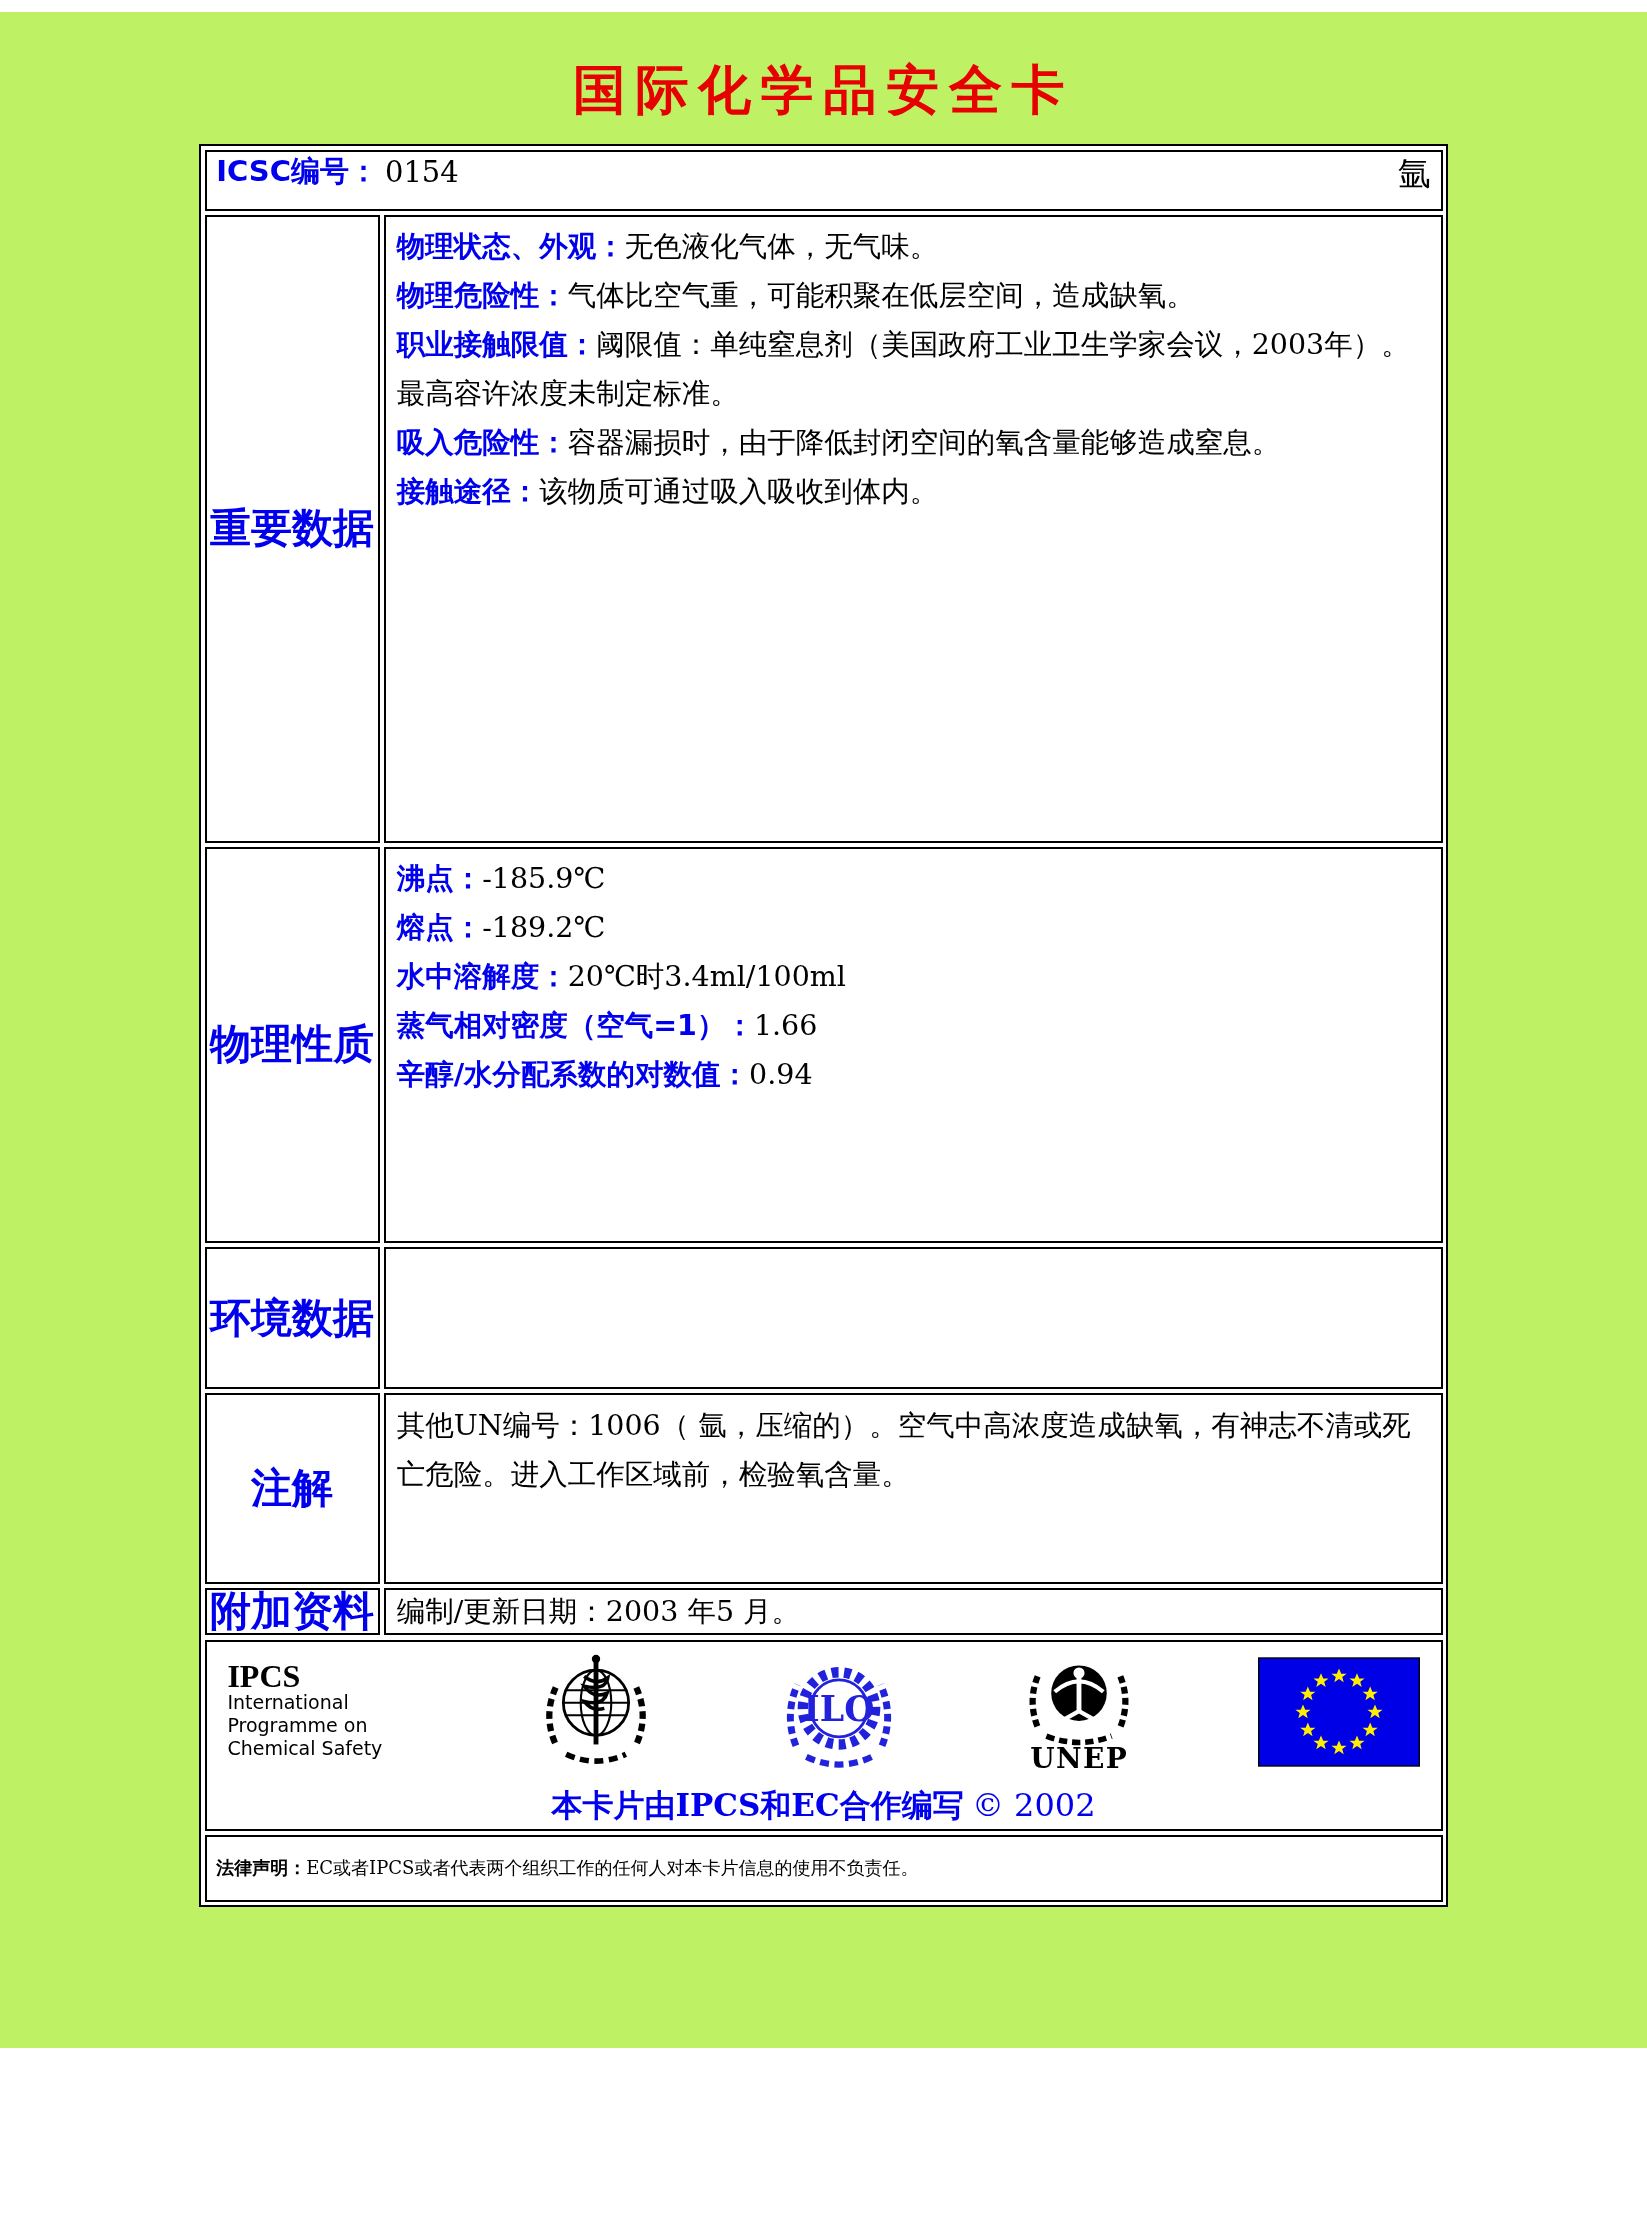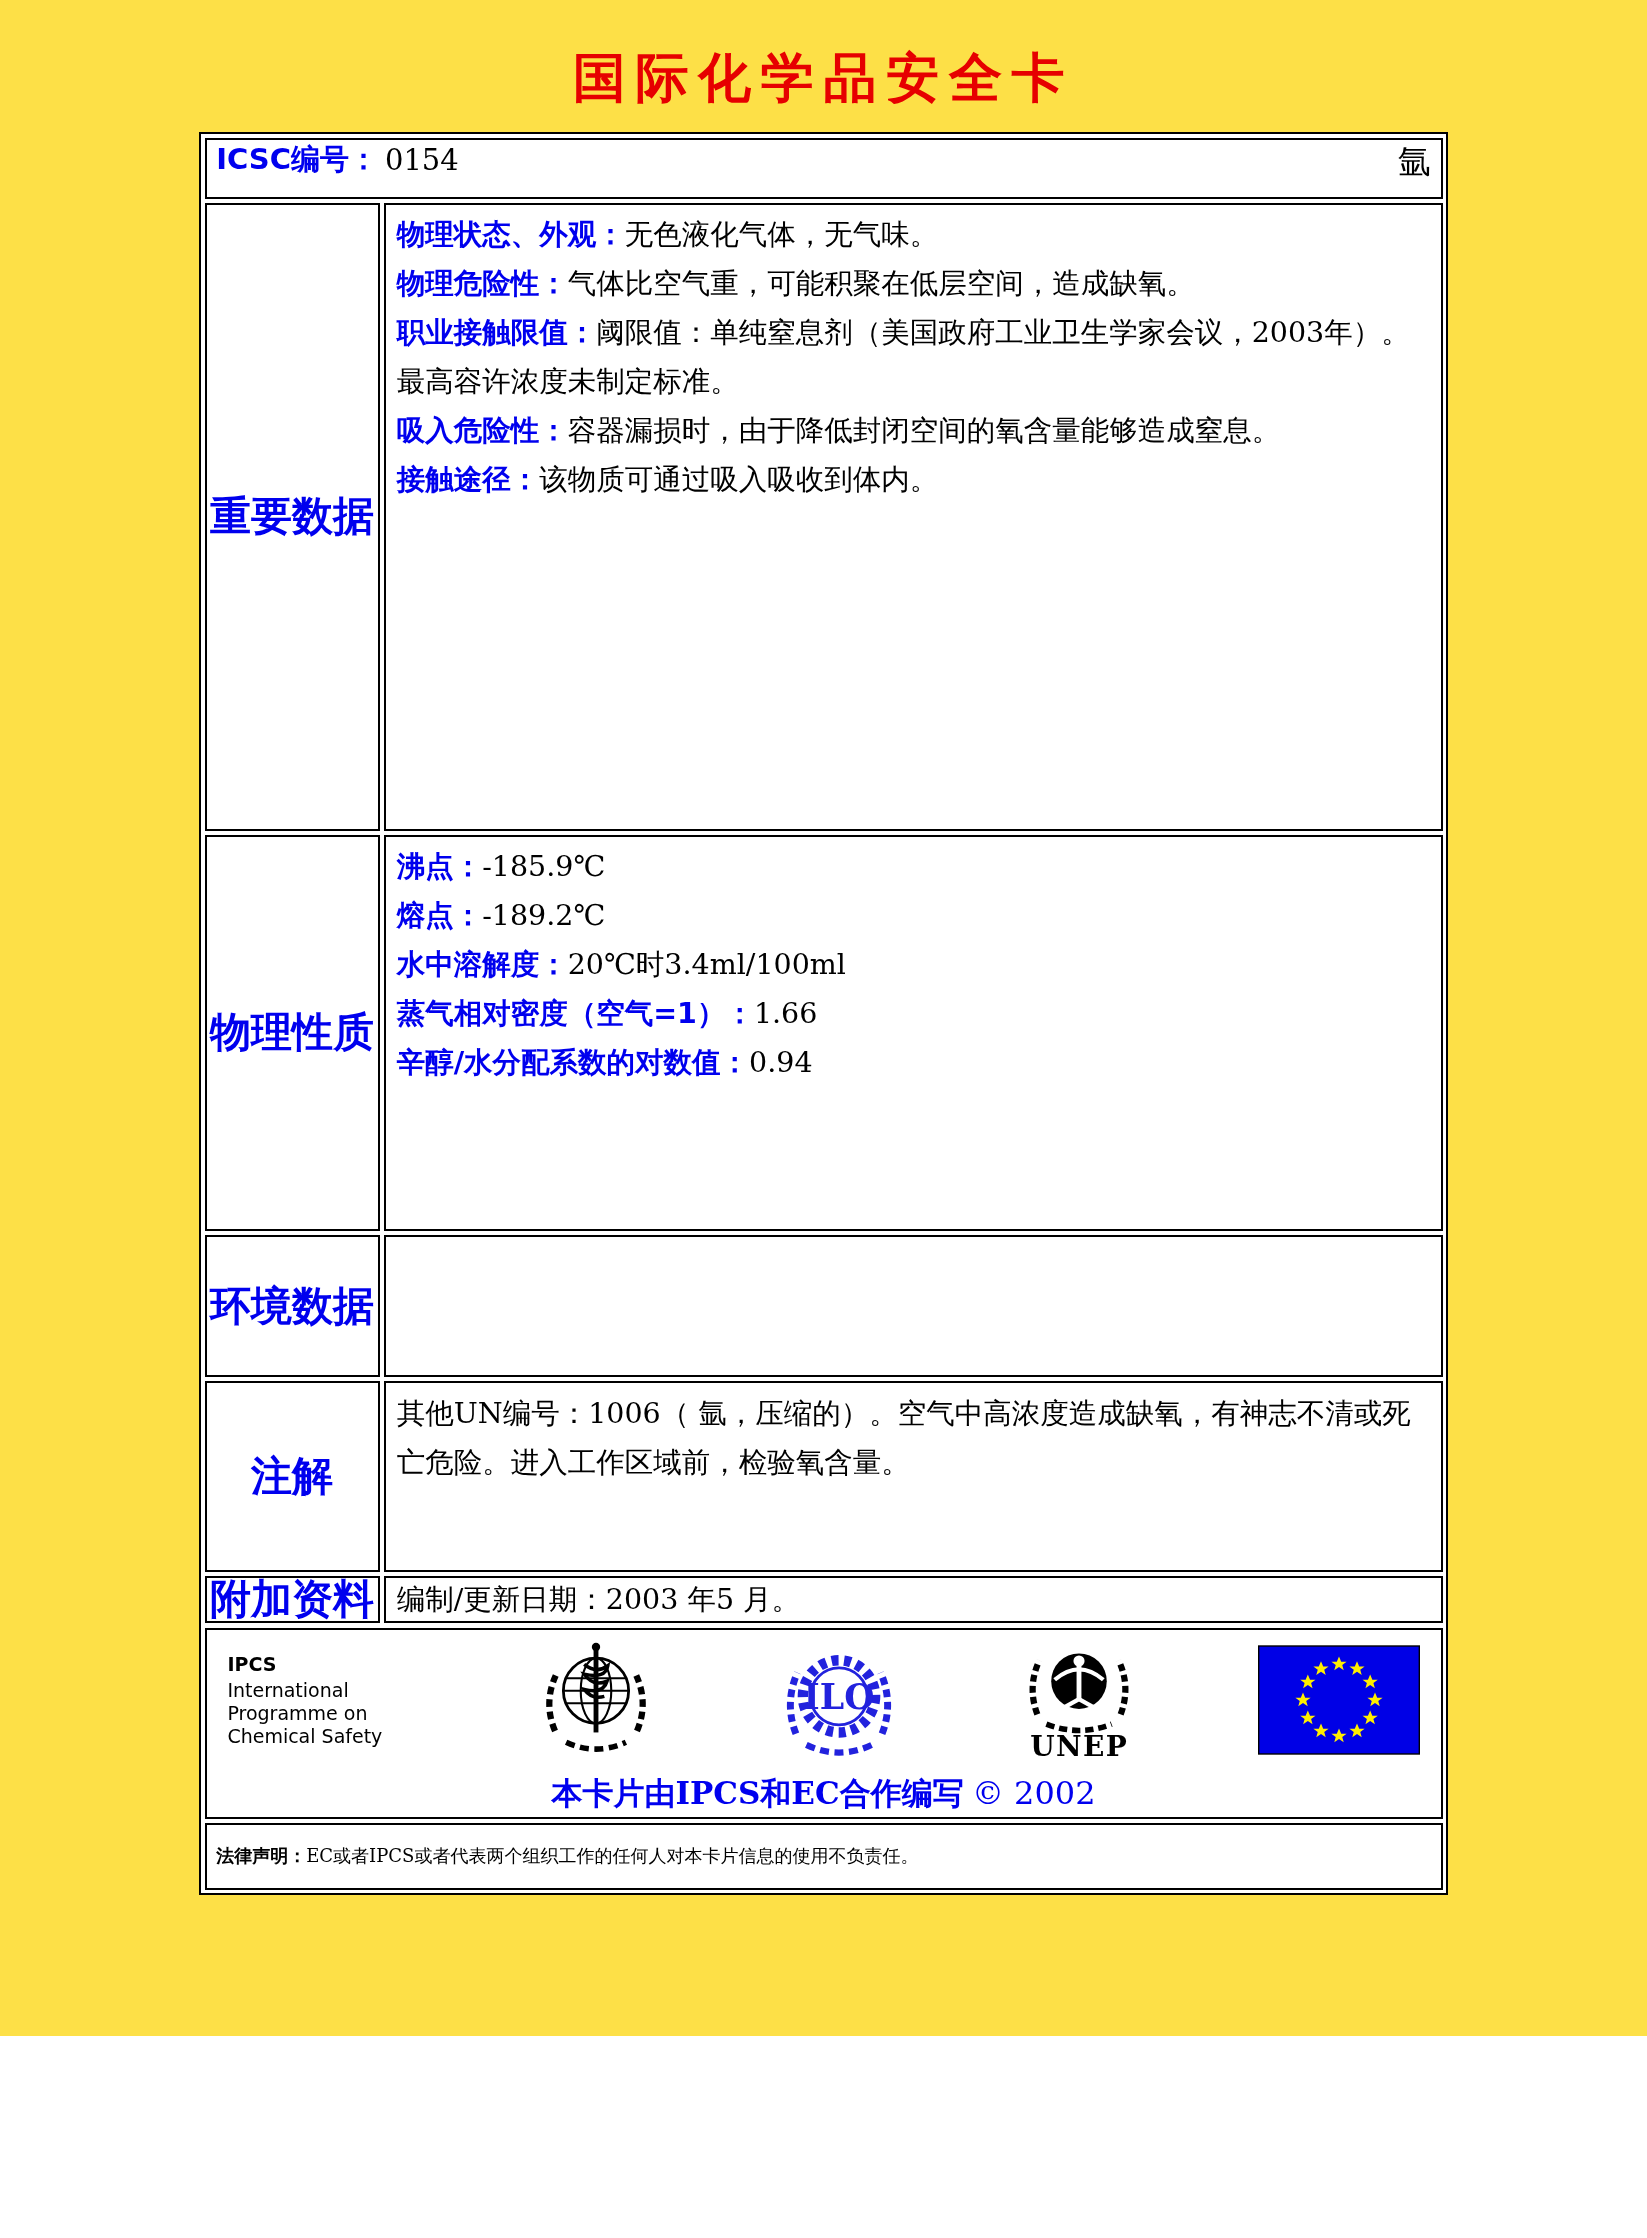--- a/index.html
+++ b/index.html
@@ -1,21 +1,21 @@
 <!DOCTYPE html>
 <html style="font-size:11px"><head>
 <meta charset="utf-8">
 <style>
   :root{
     --blue:#0000ee;
     --red:#e60000;
     --black:#000;
   }
   html,body{margin:0;padding:0;background:#fff;}
-  #page{position:relative;width:1648px;height:2036px;background:#fde047;overflow:hidden;}
+  #page{position:relative;width:1648px;height:2036px;background:#bef264;overflow:hidden;margin-top:12px;}
 
   .page-title{
     position:absolute;top:43px;left:199px;width:1249px;margin:0;
     text-align:center;color:var(--red);
     font-family:"DejaVu Serif",serif;font-weight:bold;
     font-size:53px;letter-spacing:9.7px;
   }
 
   .tbl{
     position:absolute;left:199px;top:132px;width:1249px;
@@ -53,21 +53,21 @@
   .header-left{display:flex;align-items:center;gap:7px;}
   .header-cell .blbl{font-size:29px;}
   .chem-name{font-size:33px;font-family:"DejaVu Serif",serif;}
 
   .r6 .content-cell{padding:10px 11px;display:flex;align-items:center;}
   .r6 .line{line-height:37px;}
 
   .footer-cell{padding:8.3px 15.3px 4.2px 15.3px;display:flex;flex-direction:column;}
   .logo-strip{display:flex;align-items:center;justify-content:space-between;height:132px;padding:0 5.6px;}
   .ipcs-block{width:187px;font-family:"DejaVu Sans",sans-serif;font-size:19px;line-height:23px;color:var(--black);}
-  .ipcs-title{font-weight:bold;font-size:19px;margin-bottom:2.8px;}
+  .ipcs-title{font-weight:bold;font-size:32px;margin-bottom:2.8px;font-family:Liberation Serif, serif;}
   .unep-block{display:flex;flex-direction:column;align-items:center;}
   .unep-label{font-family:"DejaVu Serif",serif;font-weight:bold;font-size:28px;letter-spacing:1.4px;margin-top:-4.2px;}
   .copyright{
     text-align:center;margin-top:9.7px;
     color:var(--blue);font-family:"DejaVu Serif",serif;font-weight:bold;font-size:31px;
   }
   .copyright .year{font-weight:normal;font-size:32px;margin-left:8.3px;}
 
   .legal-cell{display:flex;align-items:center;padding:0 9.7px;font-size:18px;}
   .legal-label{color:var(--black);font-family:"DejaVu Sans",sans-serif;font-weight:bold;}

